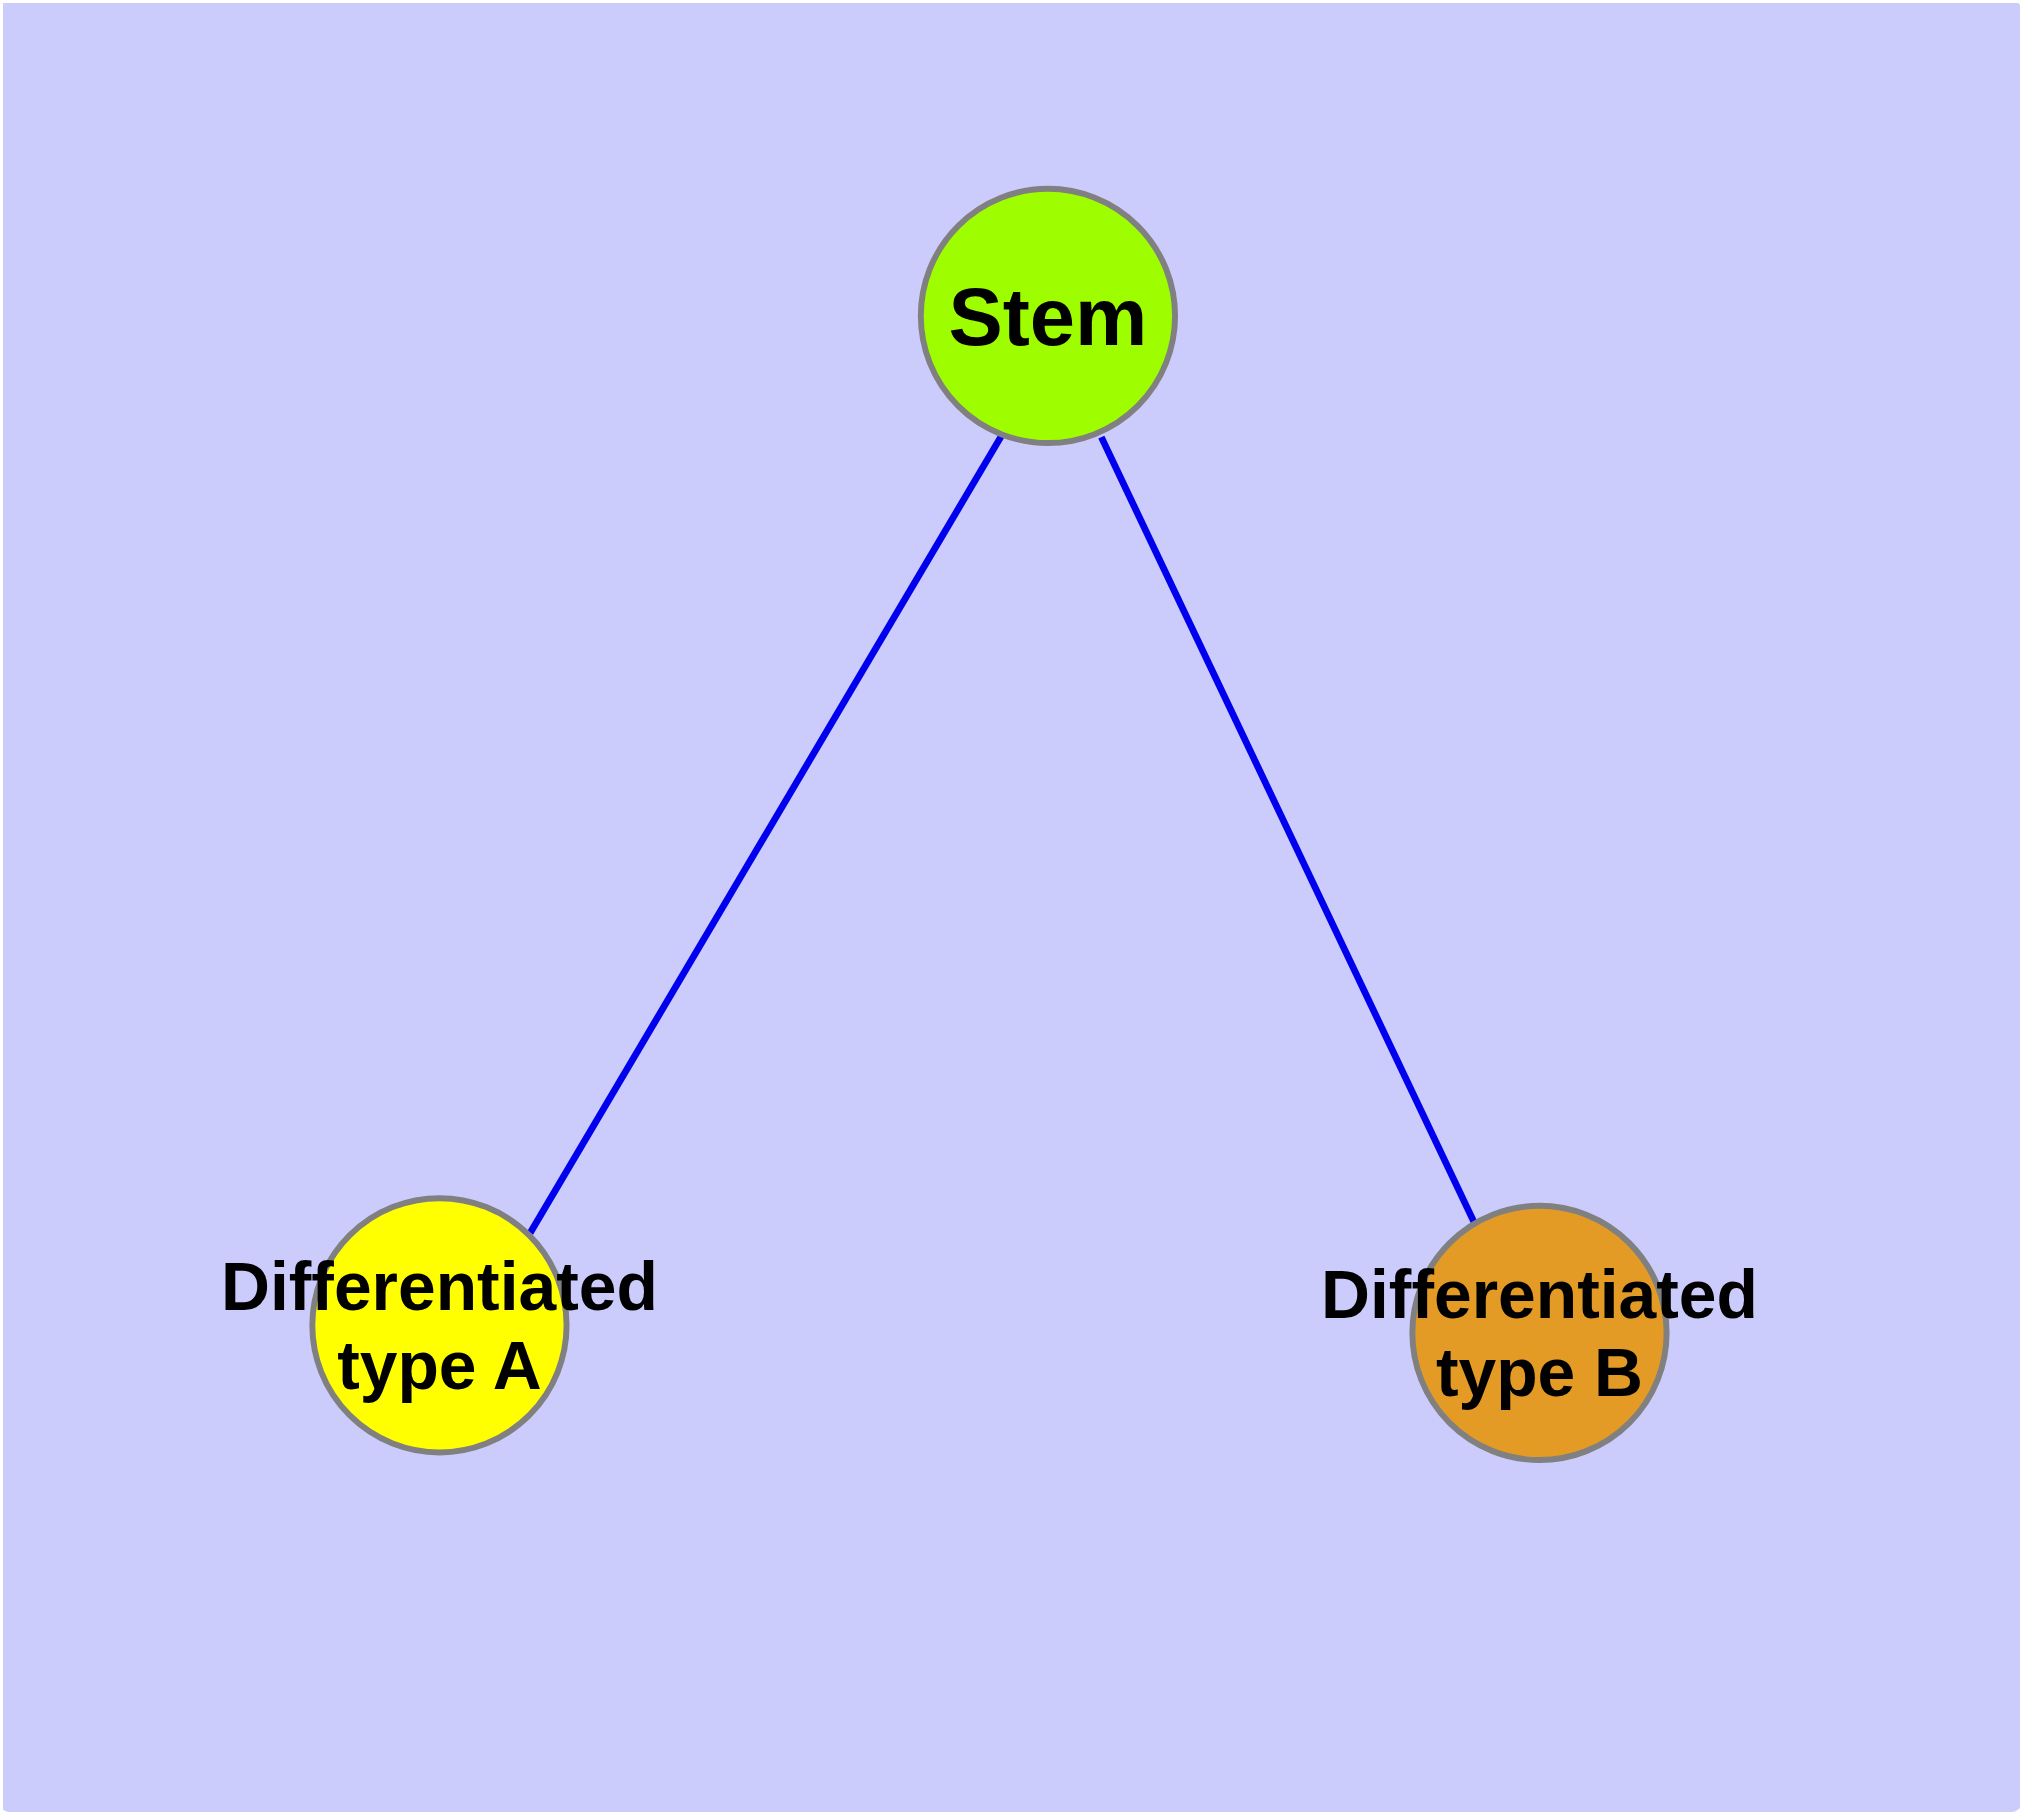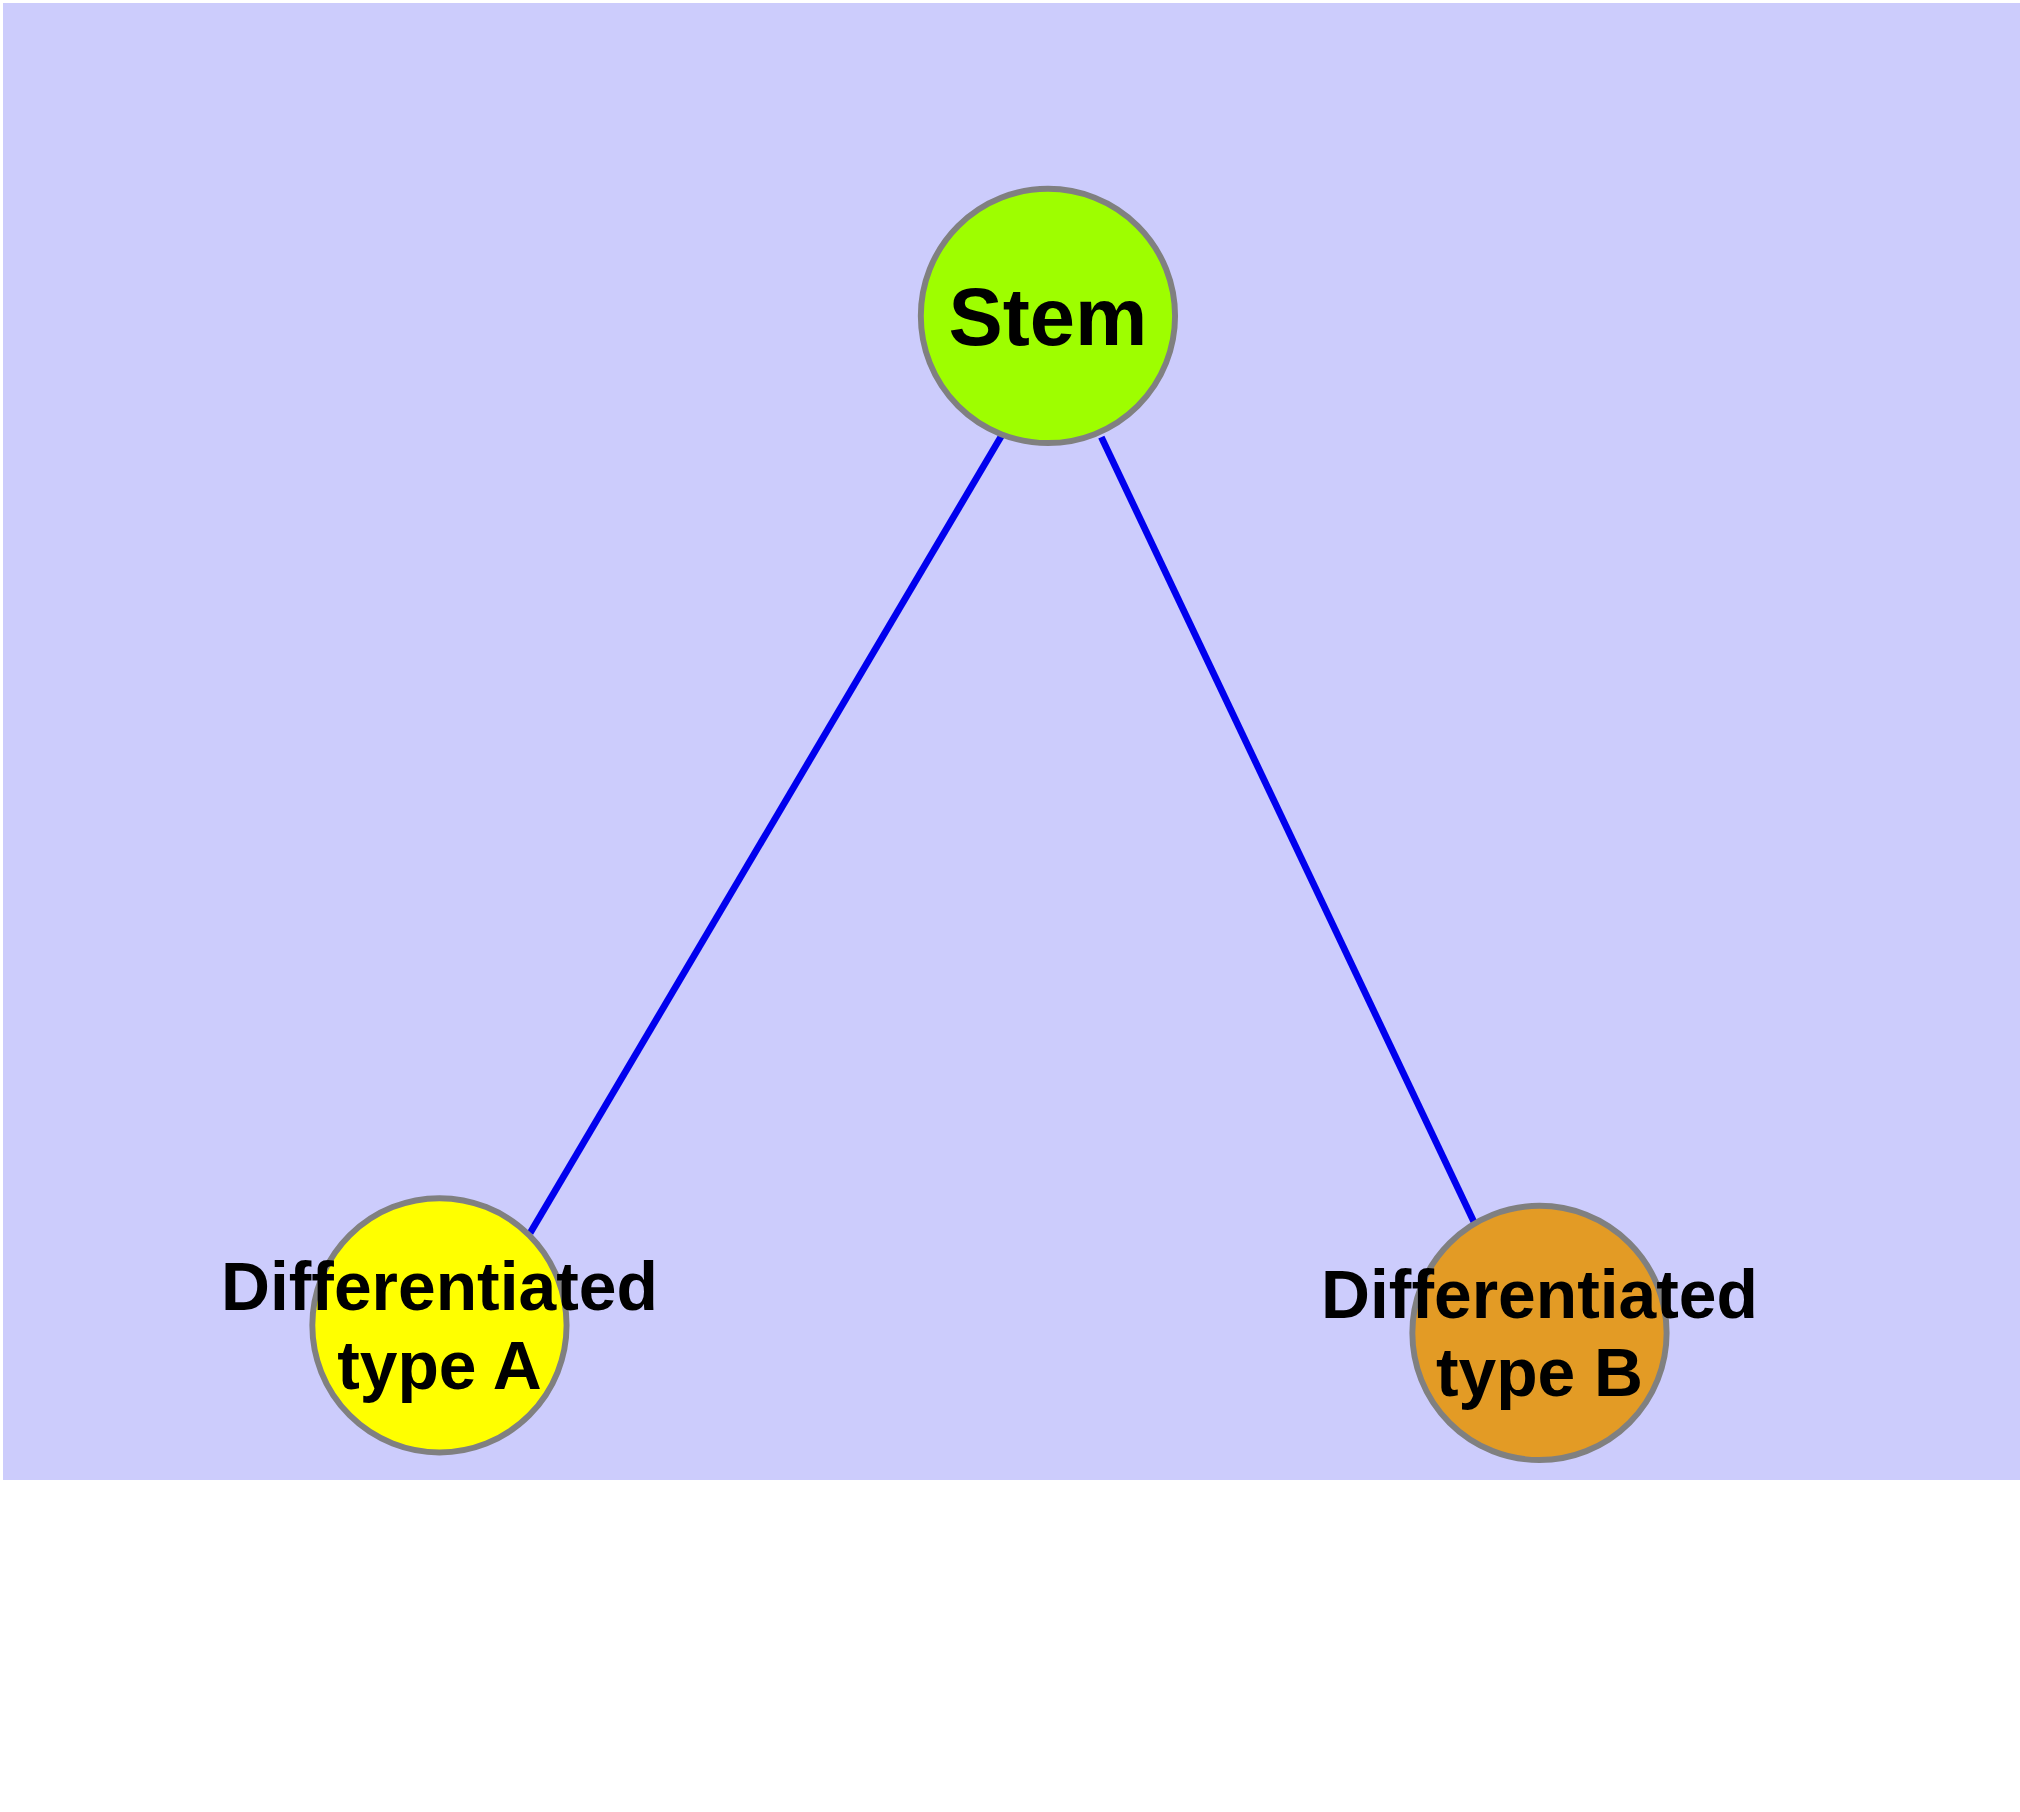--- a/index.html
+++ b/index.html
@@ -3,24 +3,25 @@
 <meta charset="utf-8">
 <style>
   html, body {
     margin: 0;
     padding: 0;
     background: #ffffff;
   }
   #canvas-root {
     position: relative;
     width: 2021px;
-    height: 1480px;
+    height: 1812px;
     background: #ffffff;
     overflow: hidden;
     font-family: "Liberation Sans", sans-serif;
+    border-radius: 9px;
   }
   #graph-surface {
     position: absolute;
     left: 3.4px;
     top: 3.4px;
     width: 2017px;
     height: 1809px;
     background: #ccccfc;
   }
   svg.graph-svg {

